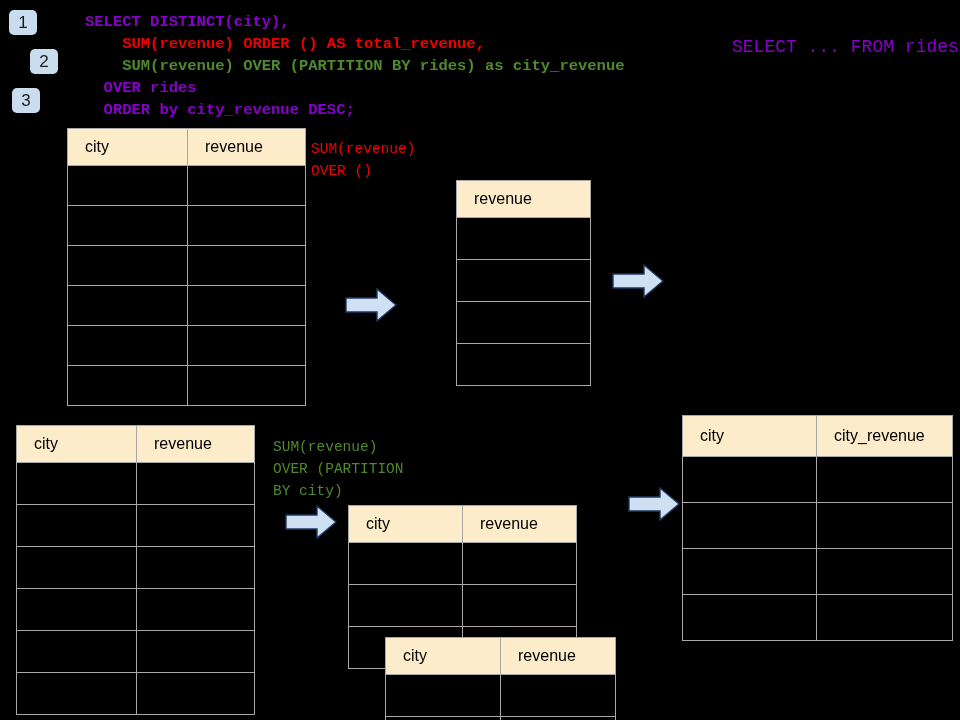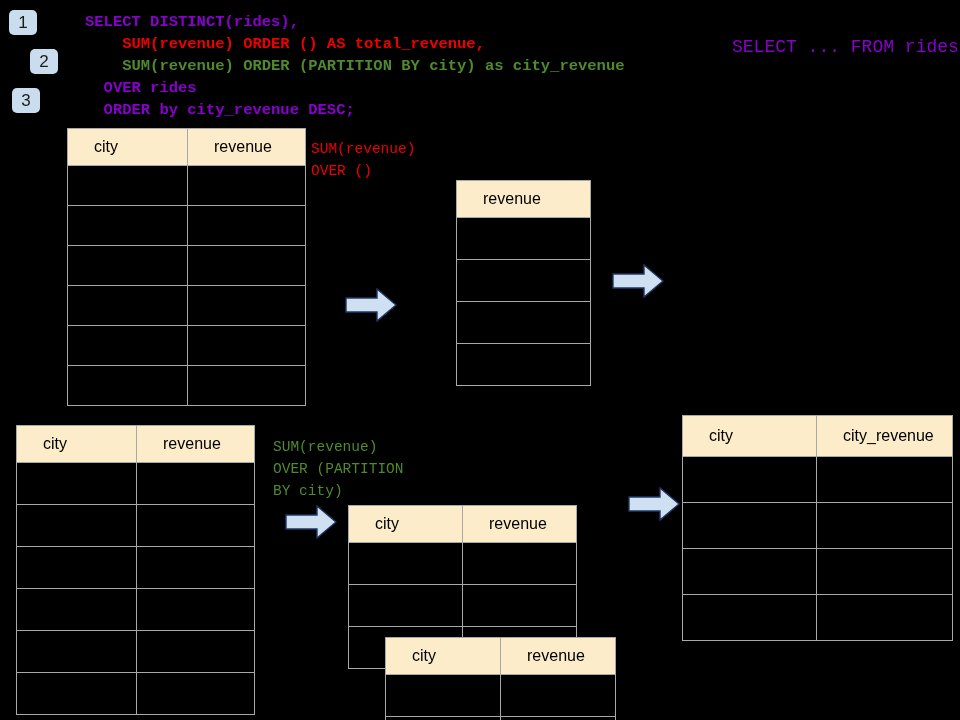--- a/index.html
+++ b/index.html
@@ -85,21 +85,21 @@
     padding: 0;
     margin: 0;
   }
   .tbl th {
     background: #fcecca;
     color: #000000;
     font-family: "Liberation Sans", sans-serif;
     font-size: 16px;
     font-weight: normal;
     text-align: left;
-    padding: 0 0 0 26px;
+    padding: 0 0 0 17px;
   }
   .tbl td {
     background: #000000;
   }
 
   
   #table-source-top { left: 67px; top: 128px; width: 238px; }
   #table-source-top th { height: 36px; }
   #table-source-top td { height: 39px; }
   #table-source-top col.c1 { width: 120px; }
@@ -150,23 +150,23 @@
   #arrow-3 { left: 285px; top: 505px; }
   #arrow-4 { left: 628px; top: 487px; }
 </style>
 </head>
 <body>
 
 <div class="badge" id="badge-1">1</div>
 <div class="badge" id="badge-2">2</div>
 <div class="badge" id="badge-3">3</div>
 
-<div class="sql" id="sql-line-1">SELECT DISTINCT(rides),</div>
+<div class="sql" id="sql-line-1">SELECT DISTINCT(city),</div>
 <div class="sql" id="sql-line-2">    SUM(revenue) ORDER () AS total_revenue,</div>
-<div class="sql" id="sql-line-3">    SUM(revenue) ORDER (PARTITION BY city) as city_revenue</div>
+<div class="sql" id="sql-line-3">    SUM(revenue) OVER (PARTITION BY rides) as city_revenue</div>
 <div class="sql" id="sql-line-4">  OVER rides</div>
 <div class="sql" id="sql-line-5">  ORDER by city_revenue DESC;</div>
 
 <div id="sql-aside">SELECT ... FROM rides</div>
 
 <div class="caption" id="caption-over-empty">SUM(revenue)
 OVER ()</div>
 <div class="caption" id="caption-partition">SUM(revenue)
 OVER (PARTITION
 BY city)</div>

